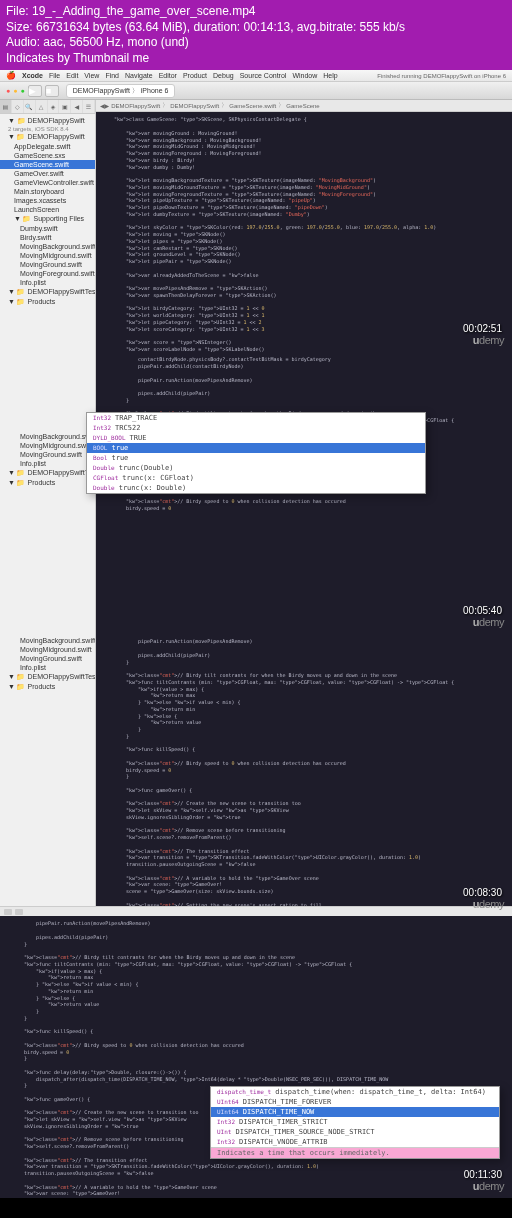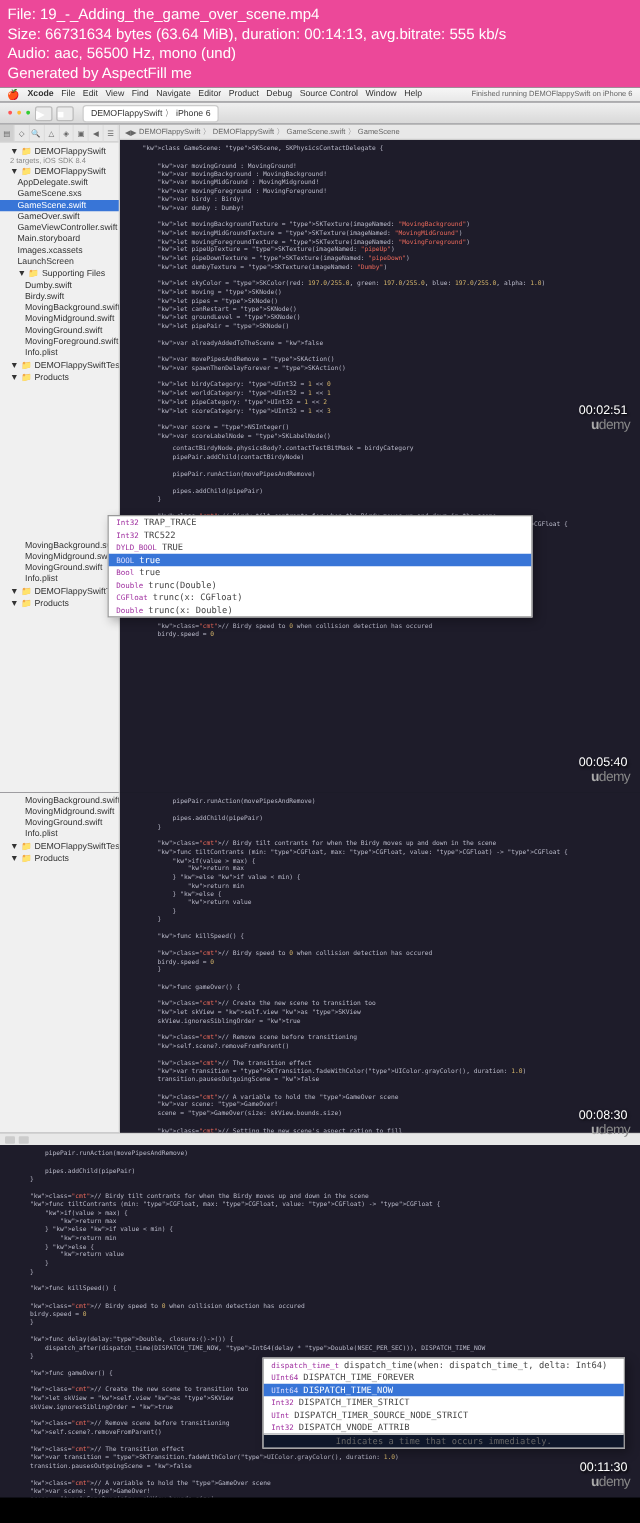--- a/index.html
+++ b/index.html
@@ -1,17 +1,17 @@
 <!DOCTYPE html>
 <html><head>
 <meta charset="utf-8">
 <style>
 * { margin: 0; padding: 0; box-sizing: border-box; }
 body { width: 512px; background: #000; font-family: Arial, sans-serif; font-size: 9px; color: #fff; overflow: hidden; }
-.video-info { background: #ec4899; padding: 4px 6px; font-size: 12px; line-height: 1.3; }
+.video-info { background: #a21caf; padding: 4px 6px; font-size: 12px; line-height: 1.3; }
 .video-info div { white-space: nowrap; }
 
 .thumbnail { position: relative; width: 512px; background: #1a1825; }
 .udemy { position: absolute; bottom: 6px; right: 8px; color: #888; font-size: 11px; font-family: Arial; letter-spacing: -0.5px; }
 .udemy .u { color: #aaa; font-weight: bold; }
 .timestamp { position: absolute; bottom: 18px; right: 10px; color: #fff; font-size: 10px; text-shadow: 1px 1px 2px #000; }
 
 .mac-menu { background: linear-gradient(#f7f7f7, #e8e8e8); height: 12px; display: flex; align-items: center; font-size: 7px; color: #333; padding: 0 6px; gap: 6px; border-bottom: 1px solid #ccc; }
 .mac-menu .apple { font-size: 8px; }
 .mac-menu .xcode { font-weight: bold; }
@@ -51,21 +51,21 @@
 .bottom-bar { background: #e8e8e8; height: 10px; border-top: 1px solid #ccc; display: flex; align-items: center; padding: 0 4px; gap: 3px; }
 .bb-icon { width: 8px; height: 6px; background: #ccc; border-radius: 1px; }
 </style>
 </head>
 <body>
 
 <div class="video-info">
   <div>File: 19_-_Adding_the_game_over_scene.mp4</div>
   <div>Size: 66731634 bytes (63.64 MiB), duration: 00:14:13, avg.bitrate: 555 kb/s</div>
   <div>Audio: aac, 56500 Hz, mono (und)</div>
-  <div>Generated by AspectFill me</div>
+  <div>Indicates by Thumbnail me</div>
 </div>
 
 <div class="thumbnail" style="height:282px;">
   <div class="mac-menu">
     <span class="apple">🍎</span>
     <span class="xcode">Xcode</span>
     <span>File</span>
     <span>Edit</span>
     <span>View</span>
     <span>Find</span>
@@ -382,18 +382,18 @@
 scene = <span class="&lt;span">"type"</span>&gt;GameOver(size: skView.bounds.size)
 
 &gt;class=&gt;// Setting the new scene's aspect ration to fill</div>
     <div class="autocomplete" id="ac2" style="left:210px; top:170px; width:290px;">
         <div class="ac-row"><span class="ac-type">dispatch_time_t</span>dispatch_time(when: dispatch_time_t, delta: Int64)</div>
         <div class="ac-row"><span class="ac-type">UInt64</span>DISPATCH_TIME_FOREVER</div>
         <div class="ac-row selected"><span class="ac-type">UInt64</span>DISPATCH_TIME_NOW</div>
         <div class="ac-row"><span class="ac-type">Int32</span>DISPATCH_TIMER_STRICT</div>
         <div class="ac-row"><span class="ac-type">UInt</span>DISPATCH_TIMER_SOURCE_NODE_STRICT</div>
         <div class="ac-row"><span class="ac-type">Int32</span>DISPATCH_VNODE_ATTRIB</div>
-        <div class="ac-row" style="background:#0f172a;border-top:1px solid #ccc;color:#666;text-align:center;">Indicates a time that occurs immediately.</div>
+        <div class="ac-row" style="background:#f9a8d4;border-top:1px solid #ccc;color:#666;">Indicates a time that occurs immediately.</div>
       </div>
   </div>
   <div class="timestamp">00:11:30</div>
   <div class="udemy"><span class="u">u</span>demy</div>
 </div>
 
 </body></html>

